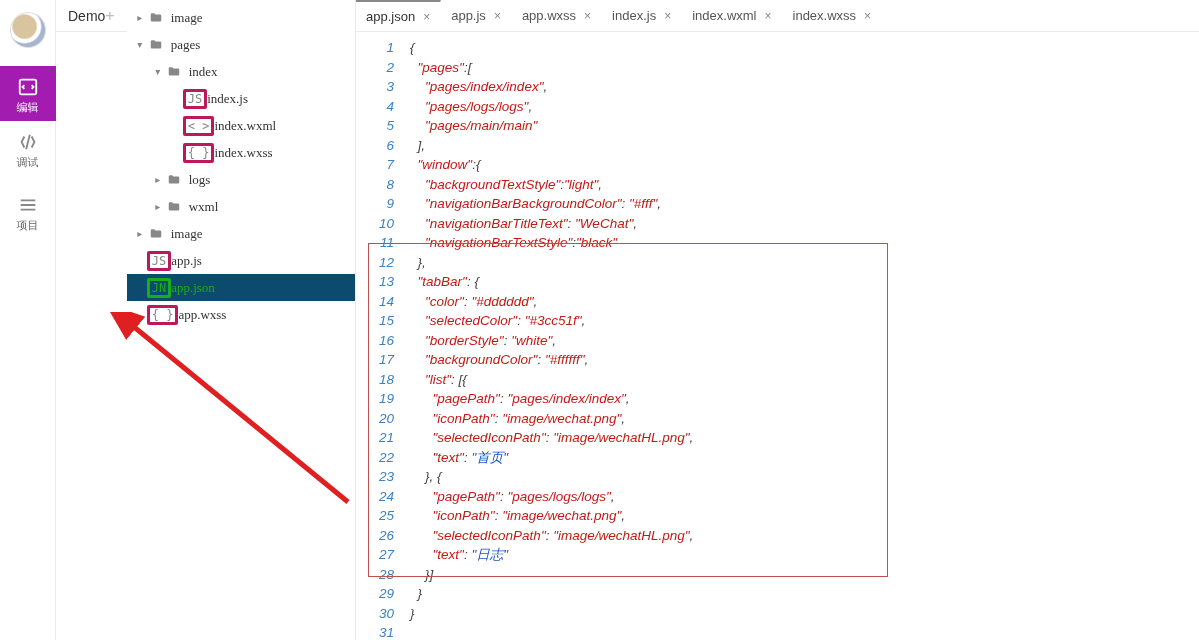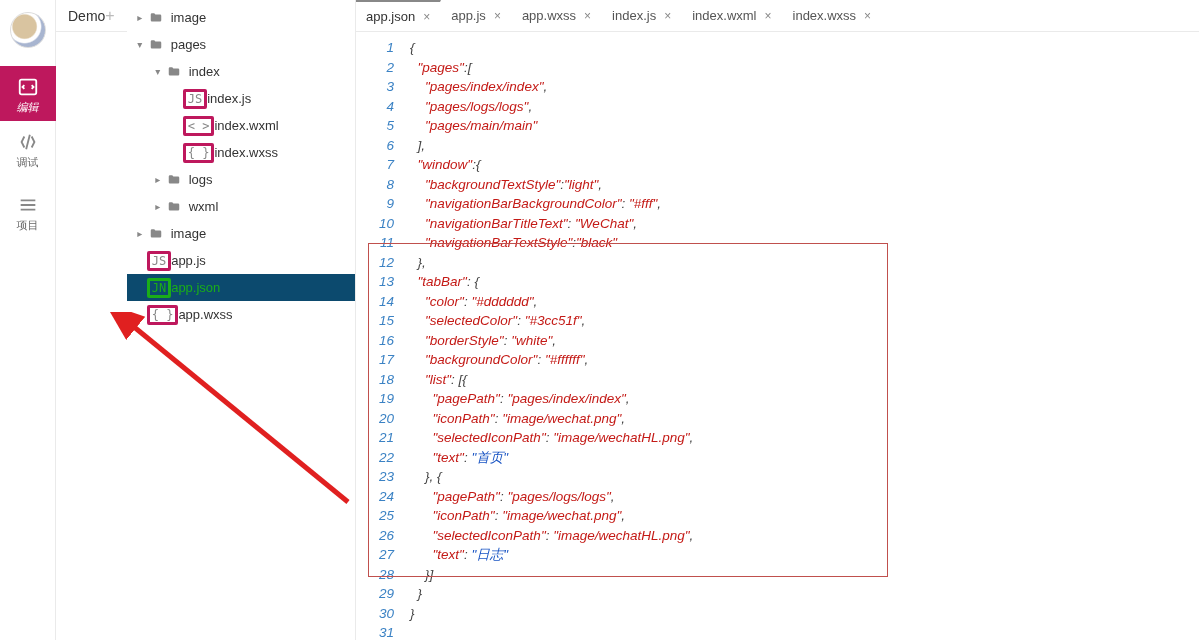--- a/index.html
+++ b/index.html
@@ -1,37 +1,37 @@
 <!DOCTYPE html>
 <html><head>
 <meta charset="utf-8">
 <style>
 * { margin:0; padding:0; box-sizing:border-box; font-family:"PingFang SC","Microsoft YaHei",sans-serif; }
 body { display:flex; width:1199px; height:640px; background:#fff; overflow:hidden; }
 .leftbar { width:56px; background:#fff; border-right:1px solid #eaeaea; display:flex; flex-direction:column; align-items:center; }
 .avatar { width:36px; height:36px; border-radius:50%; margin:12px 0 18px 0; background:radial-gradient(circle at 40% 40%, #d9c4a0 0 40%, #fff 45% 55%, #a8b5d0 60%); border:1px solid #ddd; }
 .lb-item { width:56px; display:flex; flex-direction:column; align-items:center; padding:10px 0 6px 0; cursor:pointer; }
-.lb-item.active { background:#be185d; color:#fff;font-style:italic; }
+.lb-item.active { background:#a21caf; color:#fff; }
 .lb-item svg { width:22px; height:22px; }
 .lb-label { font-size:11px; margin-top:2px; color:#666; }
 .lb-item.active .lb-label { color:#fff; }
 .lb-item.last { margin-top:8px; }
 .explorer { width:300px; border-right:1px solid #eaeaea; display:flex; flex-direction:row; }
 .ex-head { height:32px; display:flex; align-items:center; padding:0 12px; border-bottom:1px solid #eaeaea; font-size:14px; color:#333; }
 .ex-head .plus { margin-left:auto; color:#bbb; font-size:16px; cursor:pointer; }
 .tree { flex:1; overflow:auto; padding-top:4px; }
 .node { display:flex; align-items:center; height:27px; font-size:13px; color:#333; cursor:pointer; white-space:nowrap; }
 .node.selected { background:#0c4a6e; color:#1aad19; }
 .node.selected .fname { color:#1aad19; }
 .arrow { width:10px; display:inline-flex; justify-content:center; color:#888; font-size:10px; margin-right:2px; }
 .ficon { width:18px; height:14px; margin-right:6px; display:inline-flex; align-items:center; justify-content:center; }
 .ficon svg { width:16px; height:14px; }
 .ftxt { font-size:12px; color:#888; border:3px solid #be185d; border-radius:2px; padding:0 2px; margin-right:0; font-family:monospace; }
 .node.selected .ftxt { color:#1aad19; border-color:#1aad19; }
-.fname { color:#333; }
+.fname { color:#333;font-family:Liberation Serif, serif; }
 .editor { flex:1; display:flex; flex-direction:column; position:relative; }
 .tabs { height:32px; display:flex; align-items:stretch; border-bottom:1px solid #eaeaea; }
 .tab { display:flex; align-items:center; padding:0 10px; font-size:13px; color:#555; cursor:pointer; border-right:1px solid transparent; }
 .tab.active { color:#333; border-top:2px solid #888; background:#fff; }
 .tab .x { margin-left:8px; font-size:12px; color:#888; cursor:pointer; }
 .code { flex:1; display:flex; font-family:Consolas,Menlo,monospace; font-size:13.5px; line-height:19.5px; font-style:italic; overflow:auto; position:relative; }
 .gutter { width:50px; text-align:right; color:#3b82c4; padding:6px 12px 0 0; user-select:none; }
 .gutter div { height:19.5px; }
 .src { flex:1; padding:6px 0 0 4px; white-space:pre; color:#222; }
 .src div { height:19.5px; }

